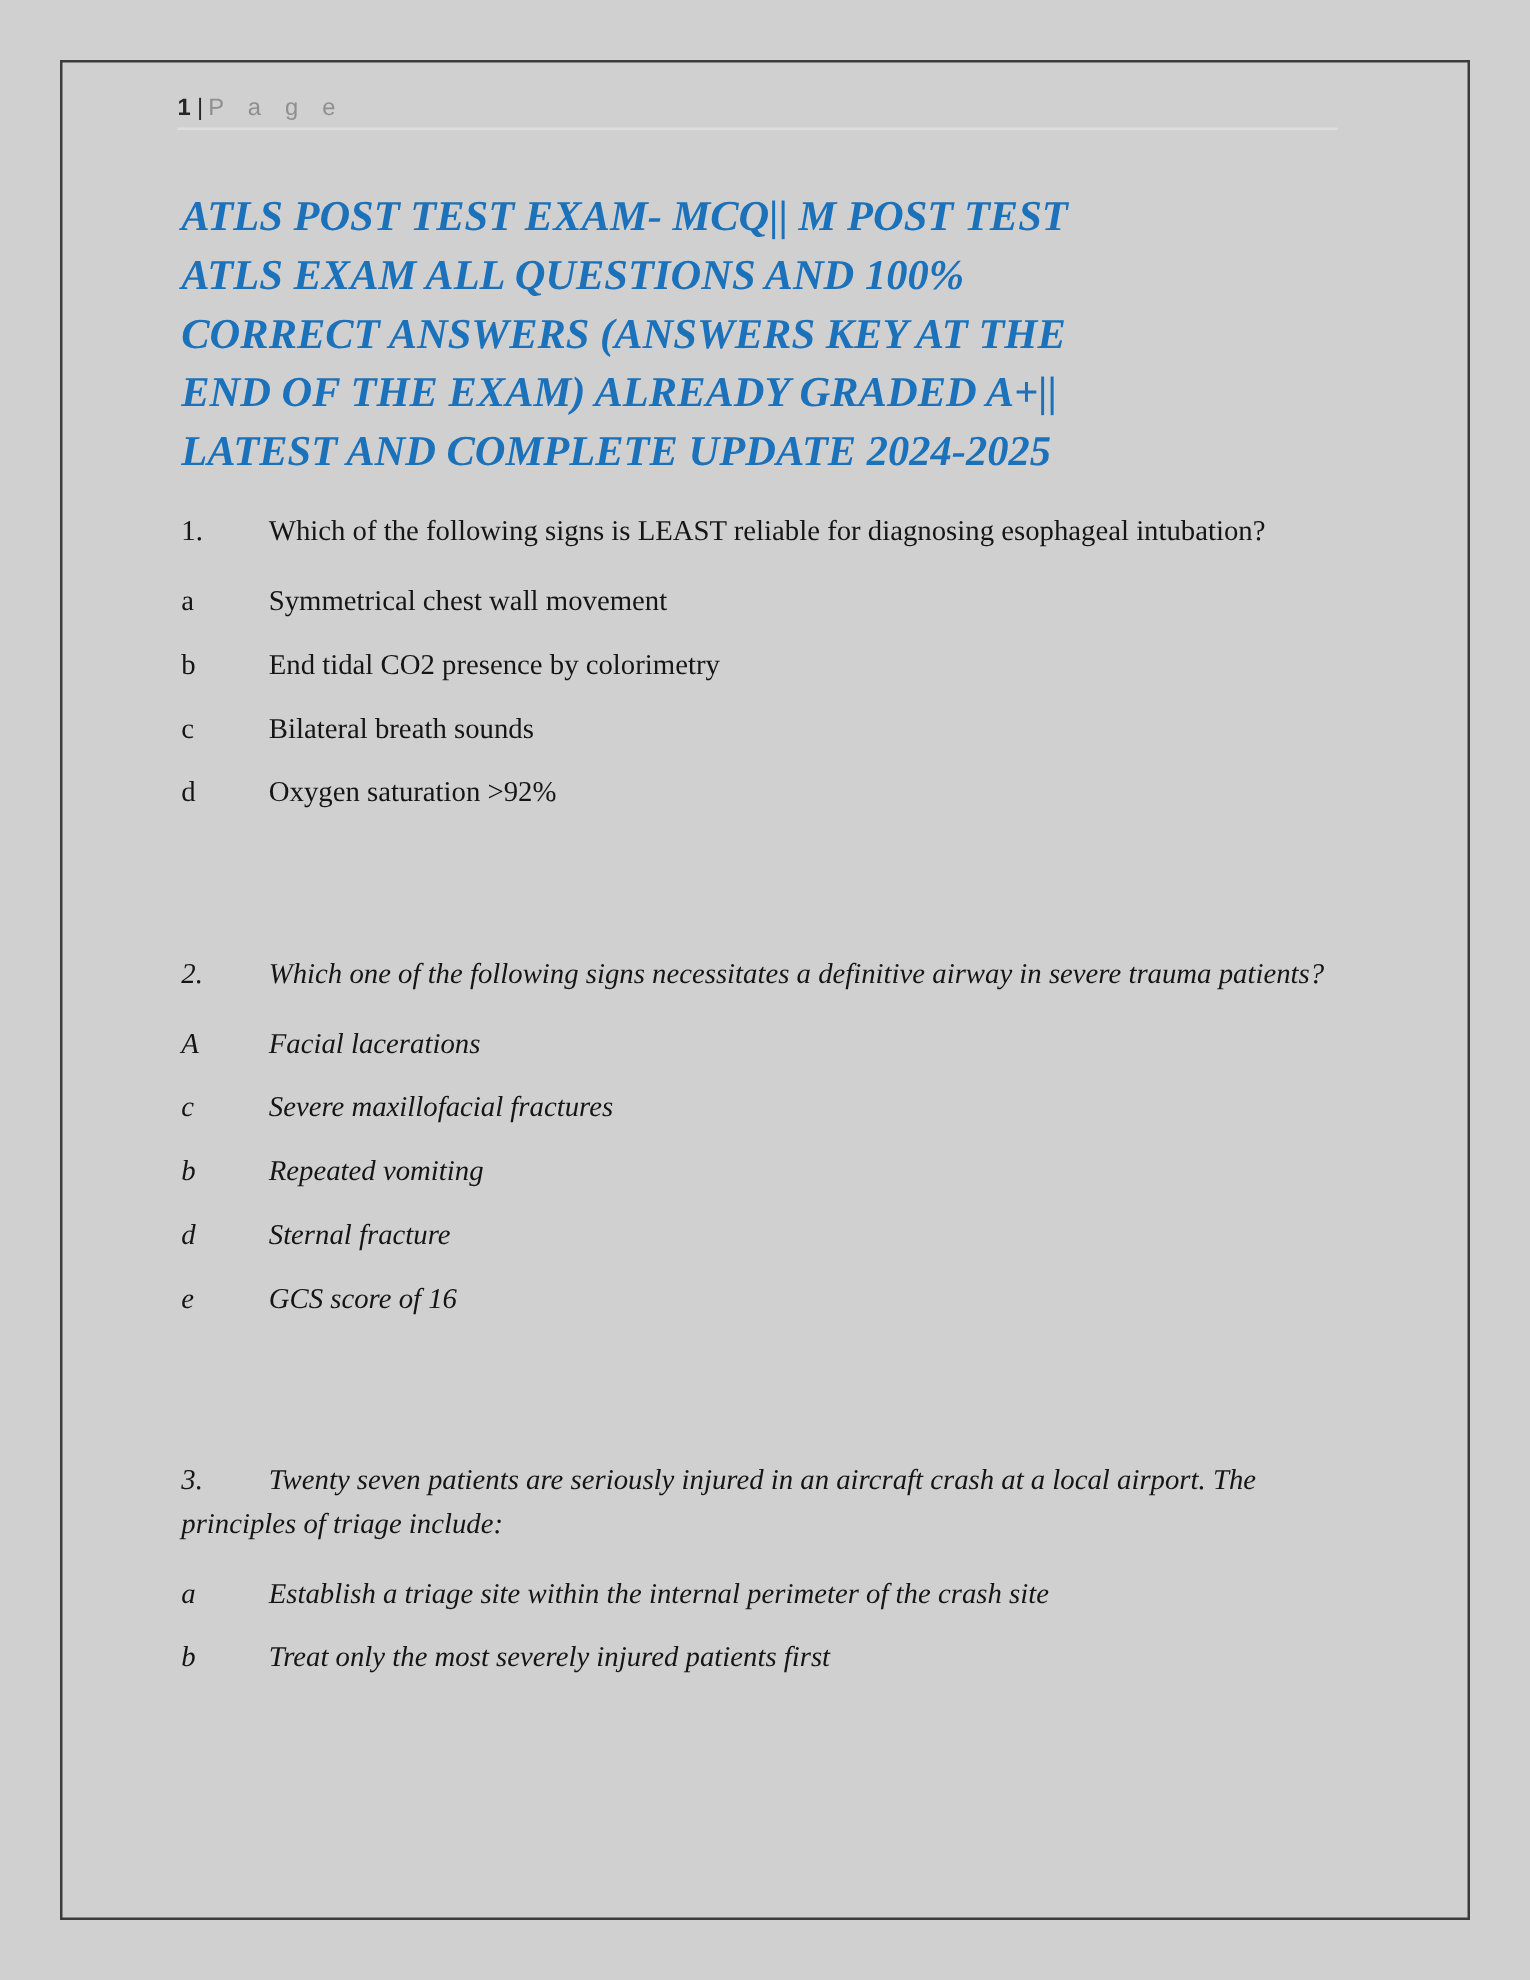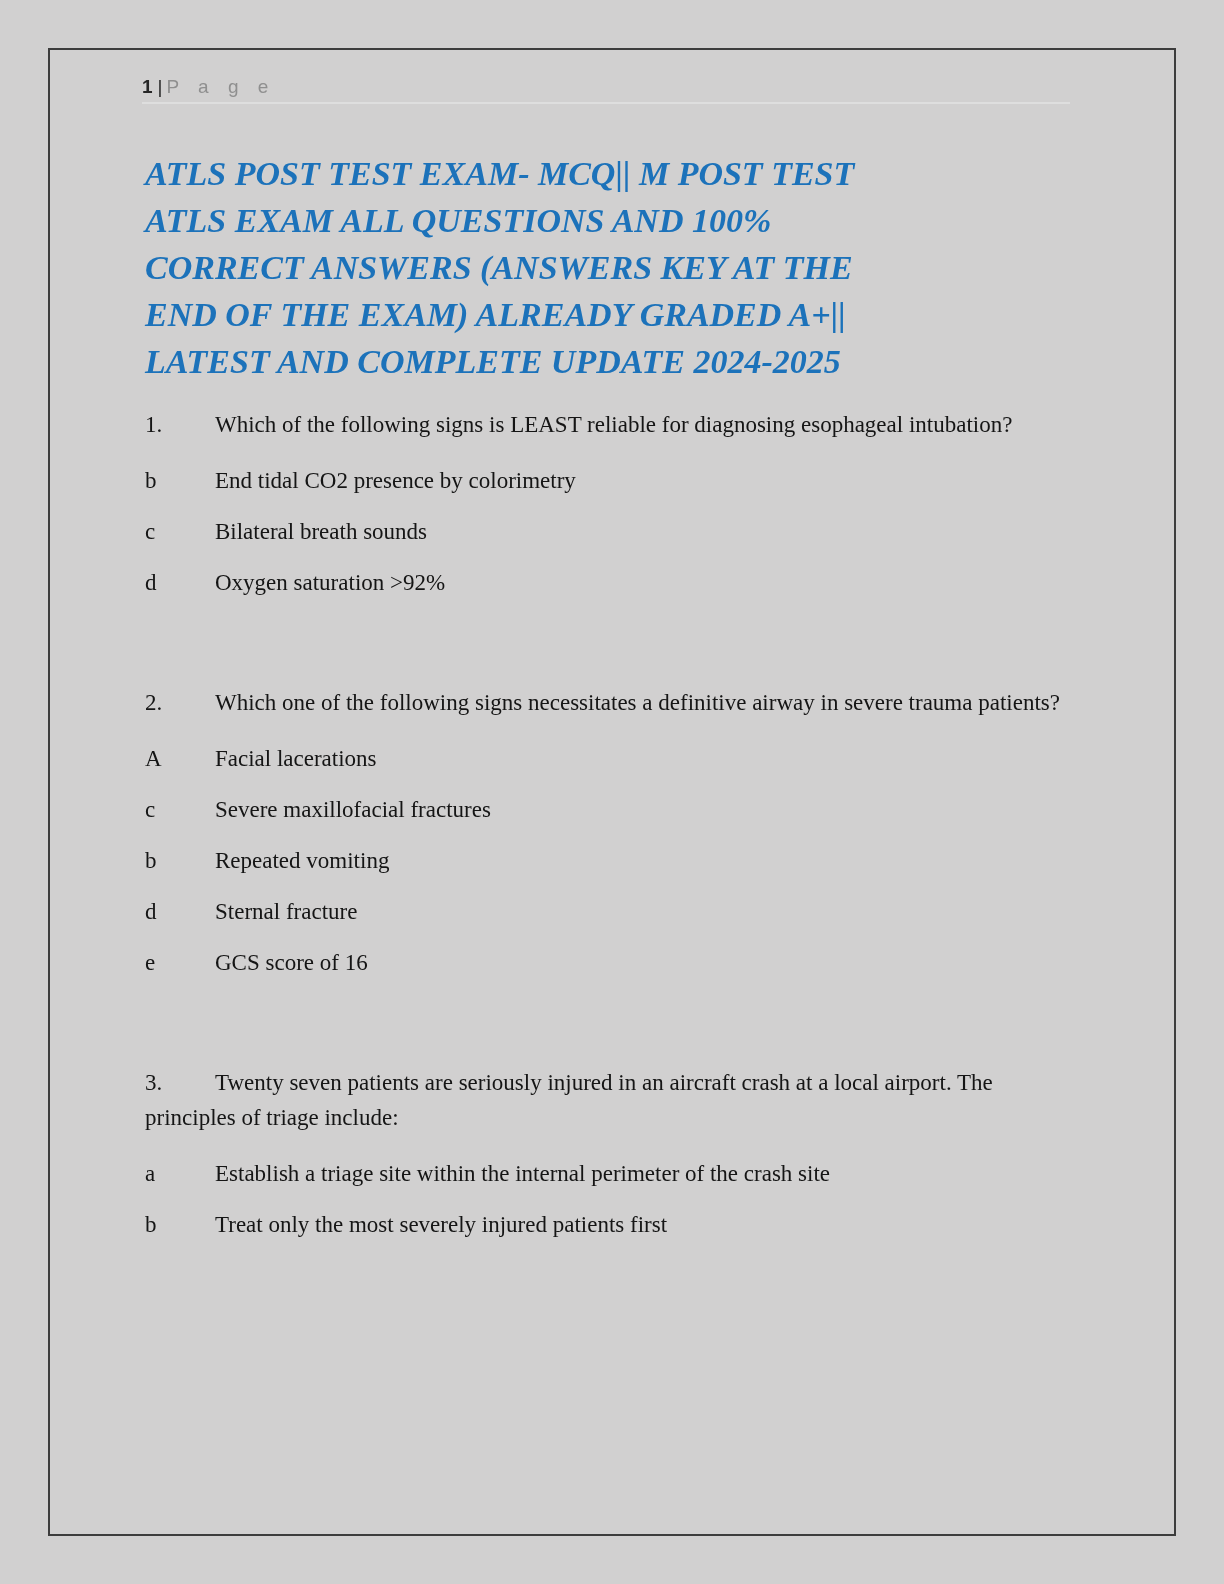--- a/index.html
+++ b/index.html
@@ -49,21 +49,21 @@
     font-weight: 700;
     font-size: 34px;
     line-height: 47px;
     color: var(--title-blue, #1c72ba);
     font-style: italic;
   }
   .title-line { white-space: nowrap; }
   
   .questions { margin-left: 3px; }
   .q-block { margin-top: 22px; }
-  .q-block + .q-block { margin-top: 85px; }
+  .q-block + .q-block { margin-top: 110px; font-style: italic; }
   .q-text {
     font-size: 23px;
     line-height: 35px;
     margin-bottom: 21px;
   }
   .q-num {
     display: inline-block;
     width: 70px;
     vertical-align: top;
   }
@@ -94,20 +94,21 @@
       <div class="title-line">ATLS EXAM ALL QUESTIONS AND 100%</div>
       <div class="title-line">CORRECT ANSWERS (ANSWERS KEY AT THE</div>
       <div class="title-line">END OF THE EXAM) ALREADY GRADED A+||</div>
       <div class="title-line">LATEST AND COMPLETE UPDATE 2024-2025</div>
     </h1>
 
     <div class="questions">
 
       <div class="q-block">
         <p class="q-text"><span class="q-num">1.</span><span>Which of the following signs is LEAST reliable for diagnosing esophageal intubation?</span></p>
+        <div class="option"><span class="opt-letter">a</span><span class="opt-text">Symmetrical chest wall movement</span></div>
         <div class="option"><span class="opt-letter">b</span><span class="opt-text">End tidal CO2 presence by colorimetry</span></div>
         <div class="option"><span class="opt-letter">c</span><span class="opt-text">Bilateral breath sounds</span></div>
         <div class="option"><span class="opt-letter">d</span><span class="opt-text">Oxygen saturation &gt;92%</span></div>
       </div>
 
       <div class="q-block">
         <p class="q-text"><span class="q-num">2.</span><span>Which one of the following signs necessitates a definitive airway in severe trauma patients?</span></p>
         <div class="option"><span class="opt-letter">A</span><span class="opt-text">Facial lacerations</span></div>
         <div class="option"><span class="opt-letter">c</span><span class="opt-text">Severe maxillofacial fractures</span></div>
         <div class="option"><span class="opt-letter">b</span><span class="opt-text">Repeated vomiting</span></div>

